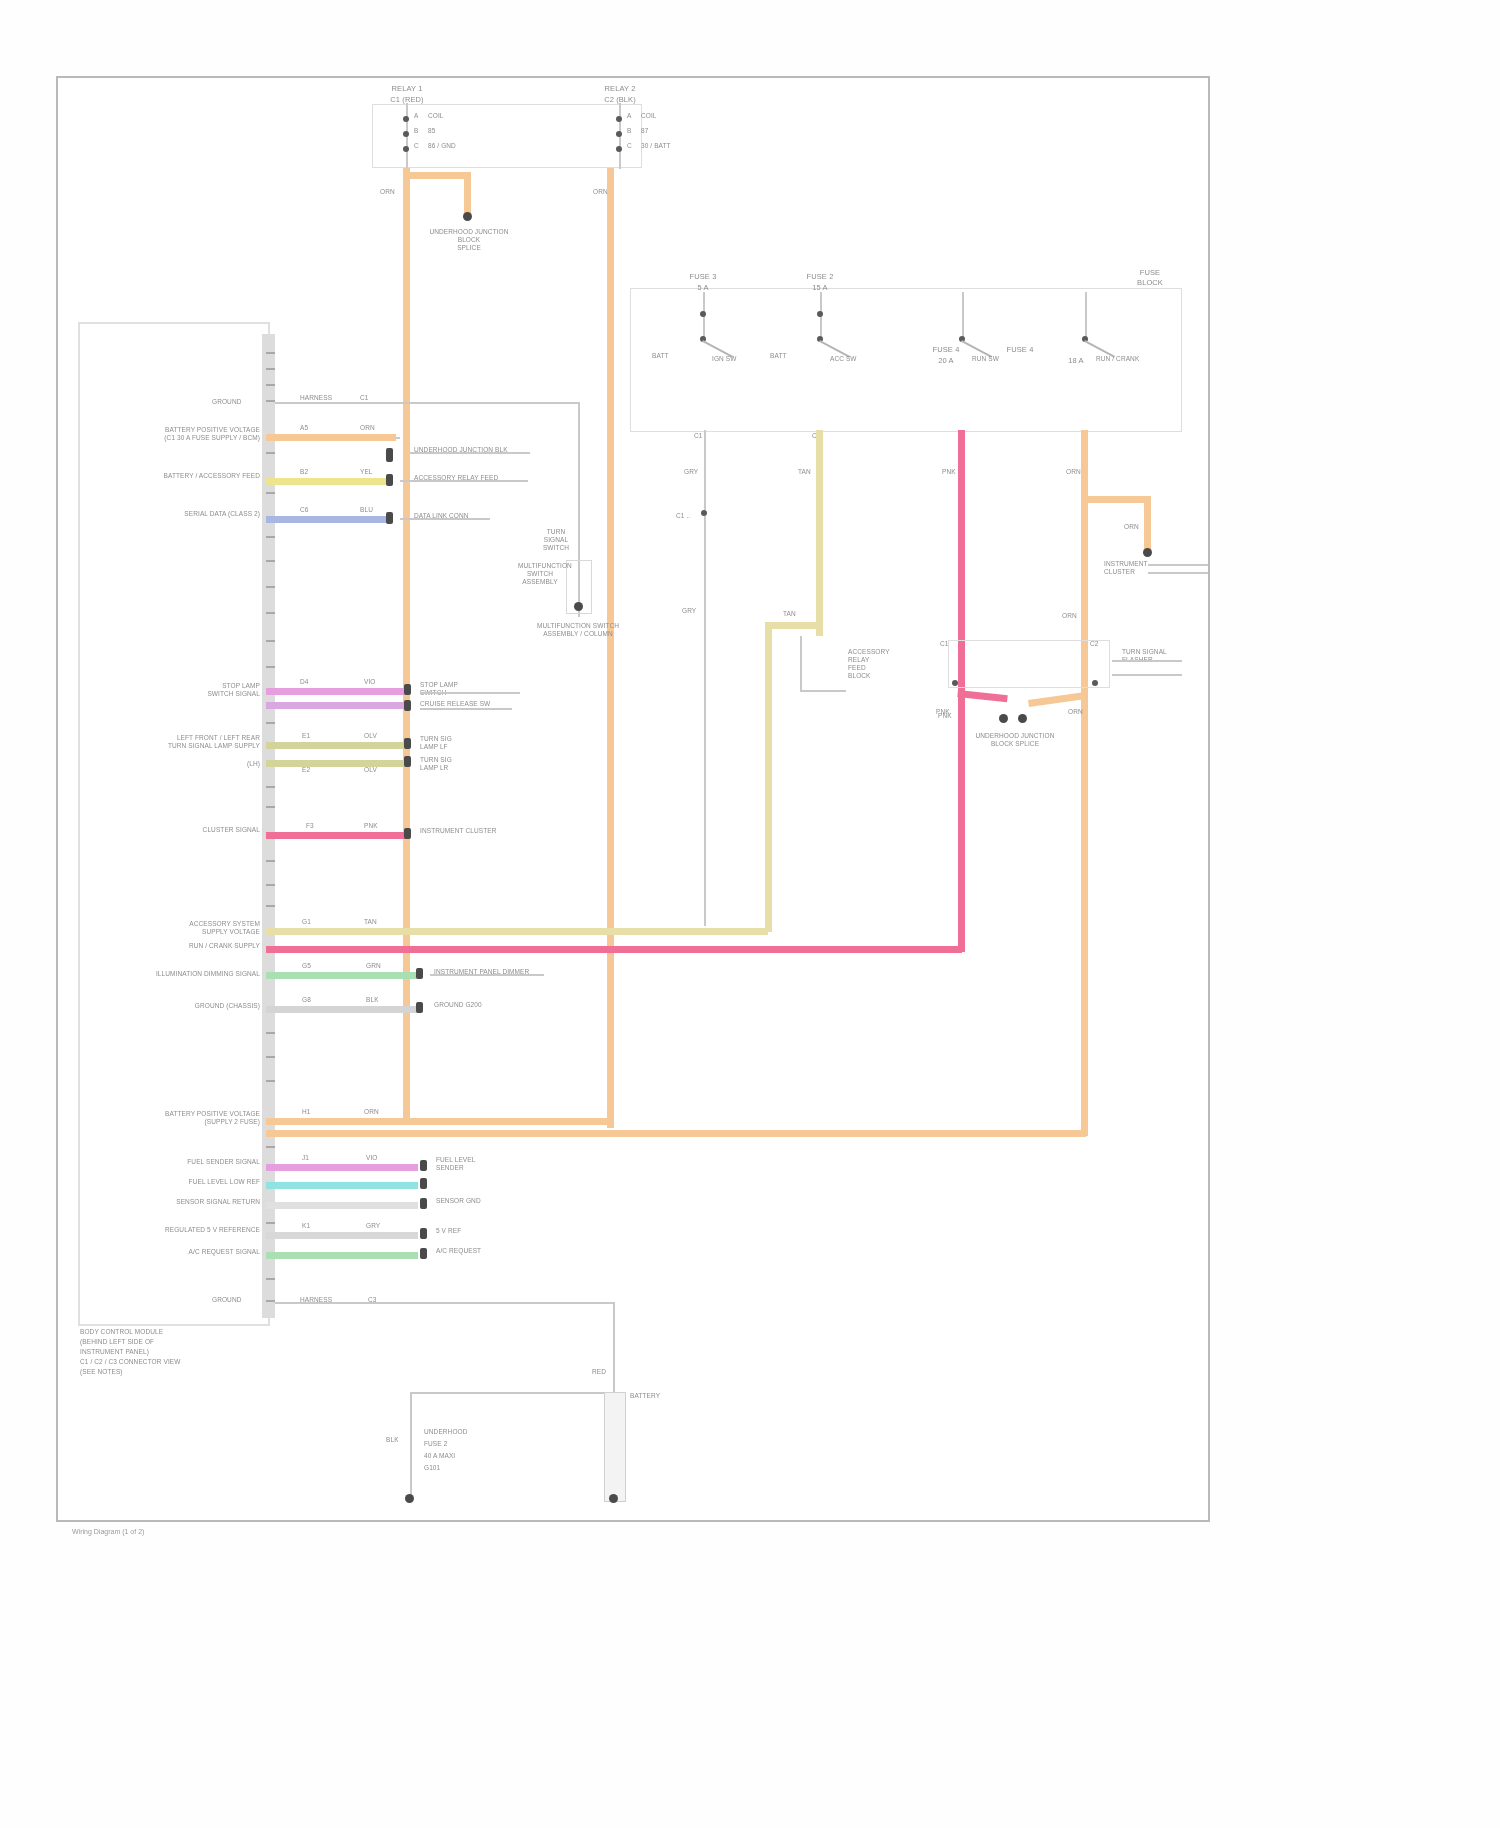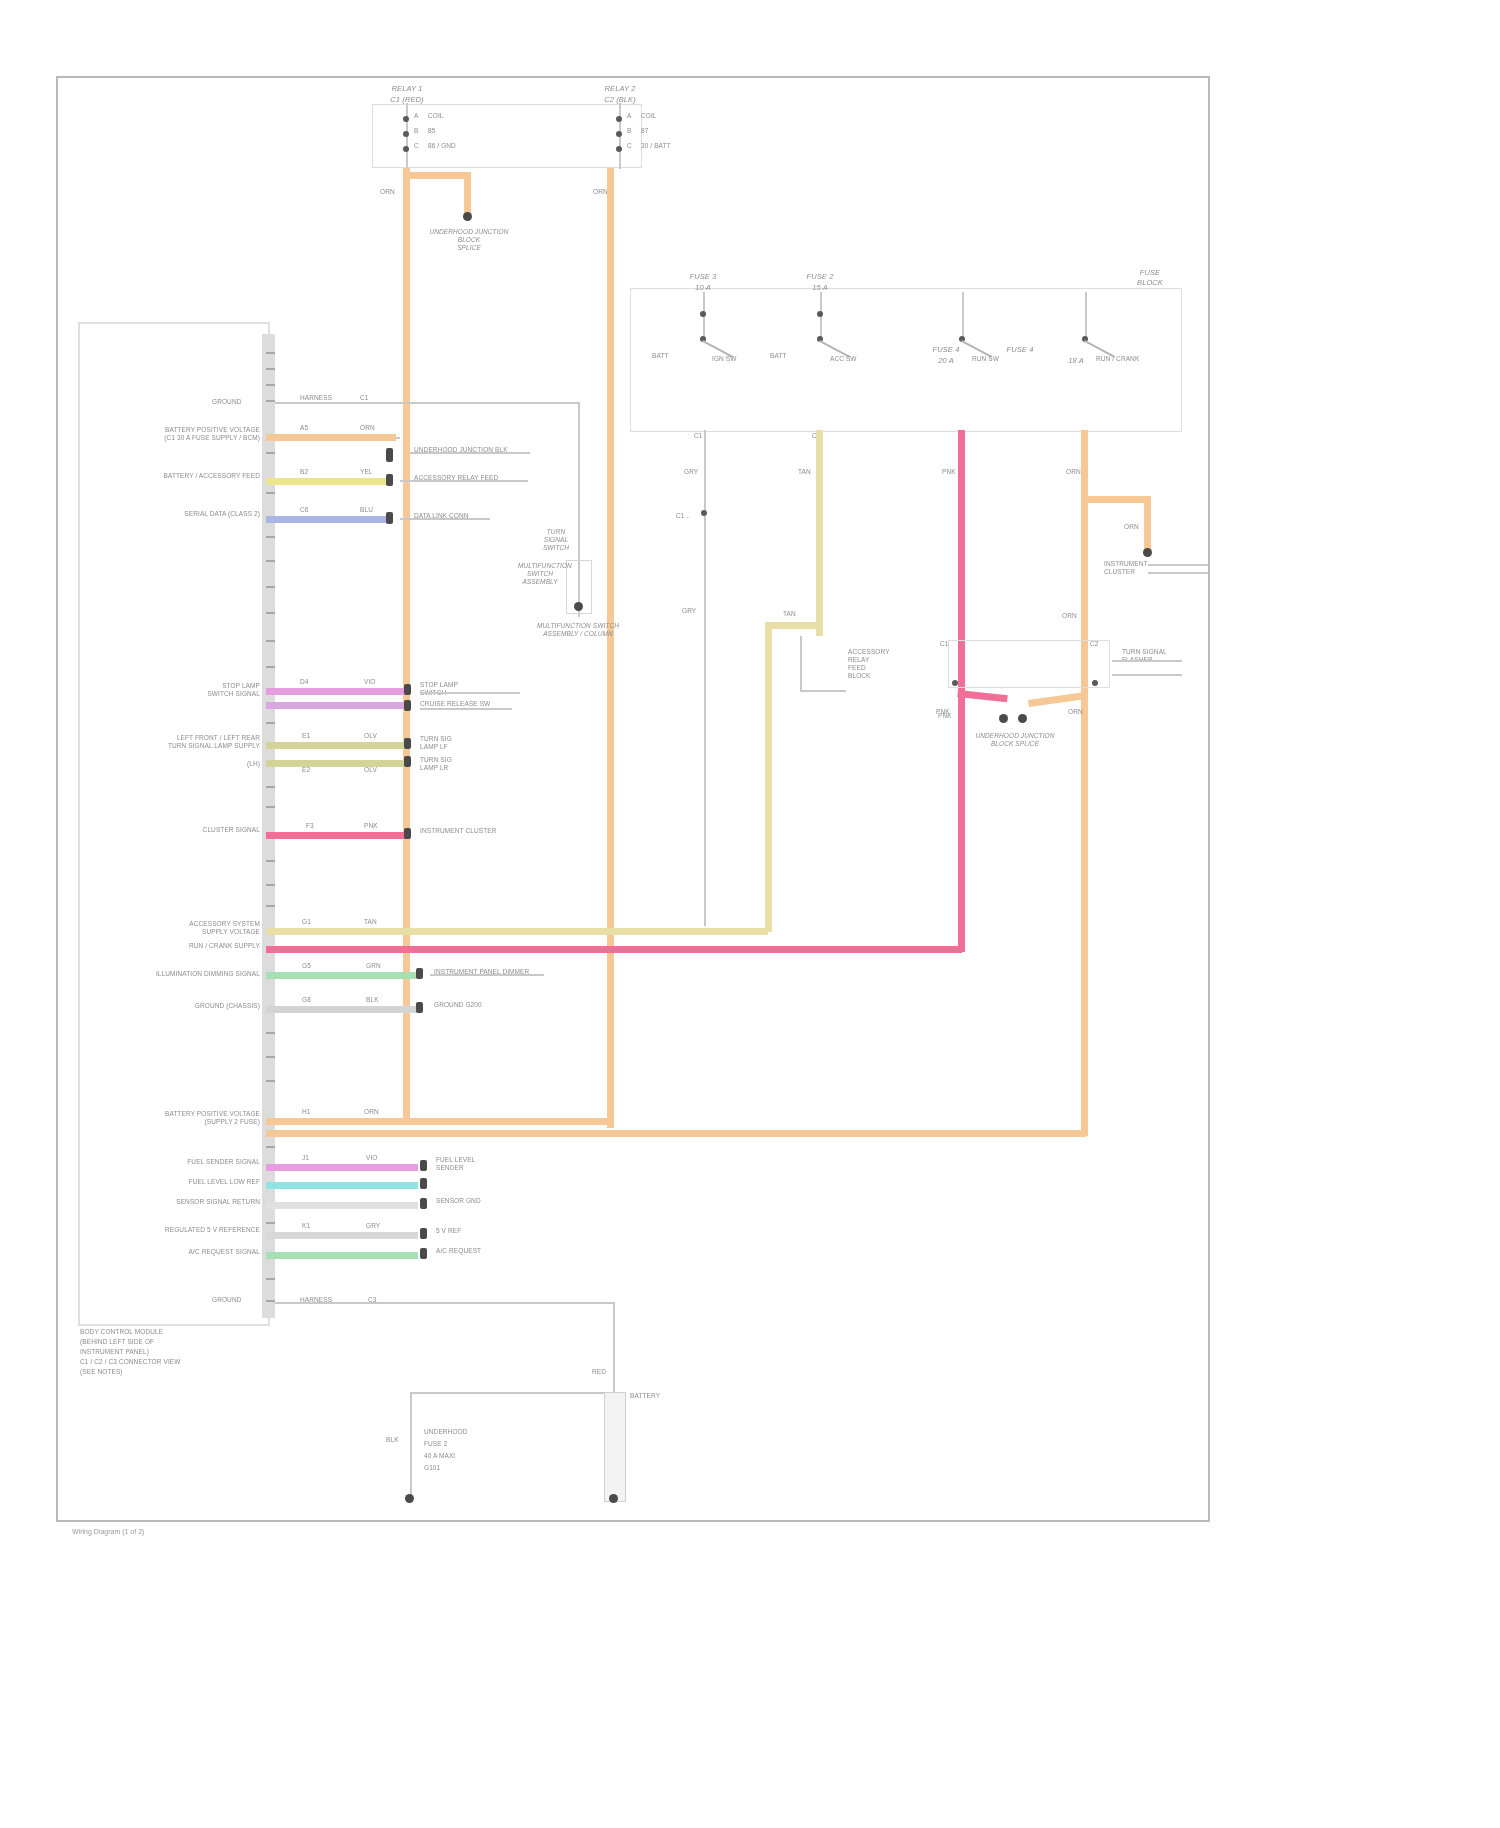--- a/index.html
+++ b/index.html
@@ -14,21 +14,21 @@
   .hwire{position:absolute;height:7px;}
   .vwire{position:absolute;width:7px;}
   .thin{position:absolute;background:#c9c9c9;}
   .hthin{position:absolute;height:1.5px;background:#c9c9c9;}
   .vthin{position:absolute;width:1.5px;background:#c9c9c9;}
   .dot{position:absolute;width:9px;height:9px;border-radius:50%;background:#4a4a4a;}
   .sdot{position:absolute;width:6px;height:6px;border-radius:50%;background:#5a5a5a;}
   .txt{position:absolute;color:#8c8c8c;font-size:7.5px;line-height:9.5px;letter-spacing:.1px;white-space:nowrap;}
   .txt.wrap{white-space:normal;}
   .txt.r{text-align:right;}
-  .txt.c{text-align:center;font-style:italic;}
+  .txt.c{text-align:center;}
   .txt.tiny{font-size:6.5px;line-height:8px;}
 
   
   .module{position:absolute;border:2px solid #e0e0e0;background:#fff;}
   .pinstrip{position:absolute;background:#dcdcdc;}
   .pintick{position:absolute;height:2px;background:#a8a8a8;}
   .termbar{position:absolute;width:7px;background:#4a4a4a;border-radius:2px;}
 
   
   .swline{position:absolute;background:#b4b4b4;transform-origin:0 0;height:1.5px;}
@@ -80,21 +80,21 @@
   <div class="txt tiny c wrap" style="left:418px;top:228px;width:102px;">UNDERHOOD JUNCTION BLOCK<br>SPLICE</div>
 
   <div class="vwire" style="left:403px;top:224px;height:900px;background:#f5c896;"></div>
 
   <div class="vwire" style="left:607px;top:168px;height:960px;background:#f5c896;"></div>
 
   <div class="box" style="left:630px;top:288px;width:550px;height:142px;border-color:#dedede;"></div>
   <div class="txt c wrap" style="left:1120px;top:268px;width:60px;">FUSE<br>BLOCK</div>
 
   <div class="txt c" style="left:675px;top:272px;width:56px;">FUSE 3</div>
-  <div class="txt c" style="left:675px;top:283px;width:56px;">10 A</div>
+  <div class="txt c" style="left:675px;top:283px;width:56px;">5 A</div>
   <div class="vthin" style="left:703px;top:292px;height:45px;"></div>
   <div class="sdot" style="left:700px;top:311px;"></div>
   <div class="sdot" style="left:700px;top:336px;"></div>
   <div class="swline" style="left:703px;top:340px;width:34px;transform:rotate(28deg);"></div>
   <div class="txt tiny" style="left:652px;top:352px;">BATT</div>
   <div class="txt tiny" style="left:712px;top:355px;">IGN SW</div>
   <div class="txt tiny" style="left:694px;top:432px;">C1</div>
   <div class="txt tiny" style="left:684px;top:468px;">GRY</div>
   <div class="vthin" style="left:704px;top:430px;height:80px;"></div>
   <div class="sdot" style="left:701px;top:510px;"></div>

